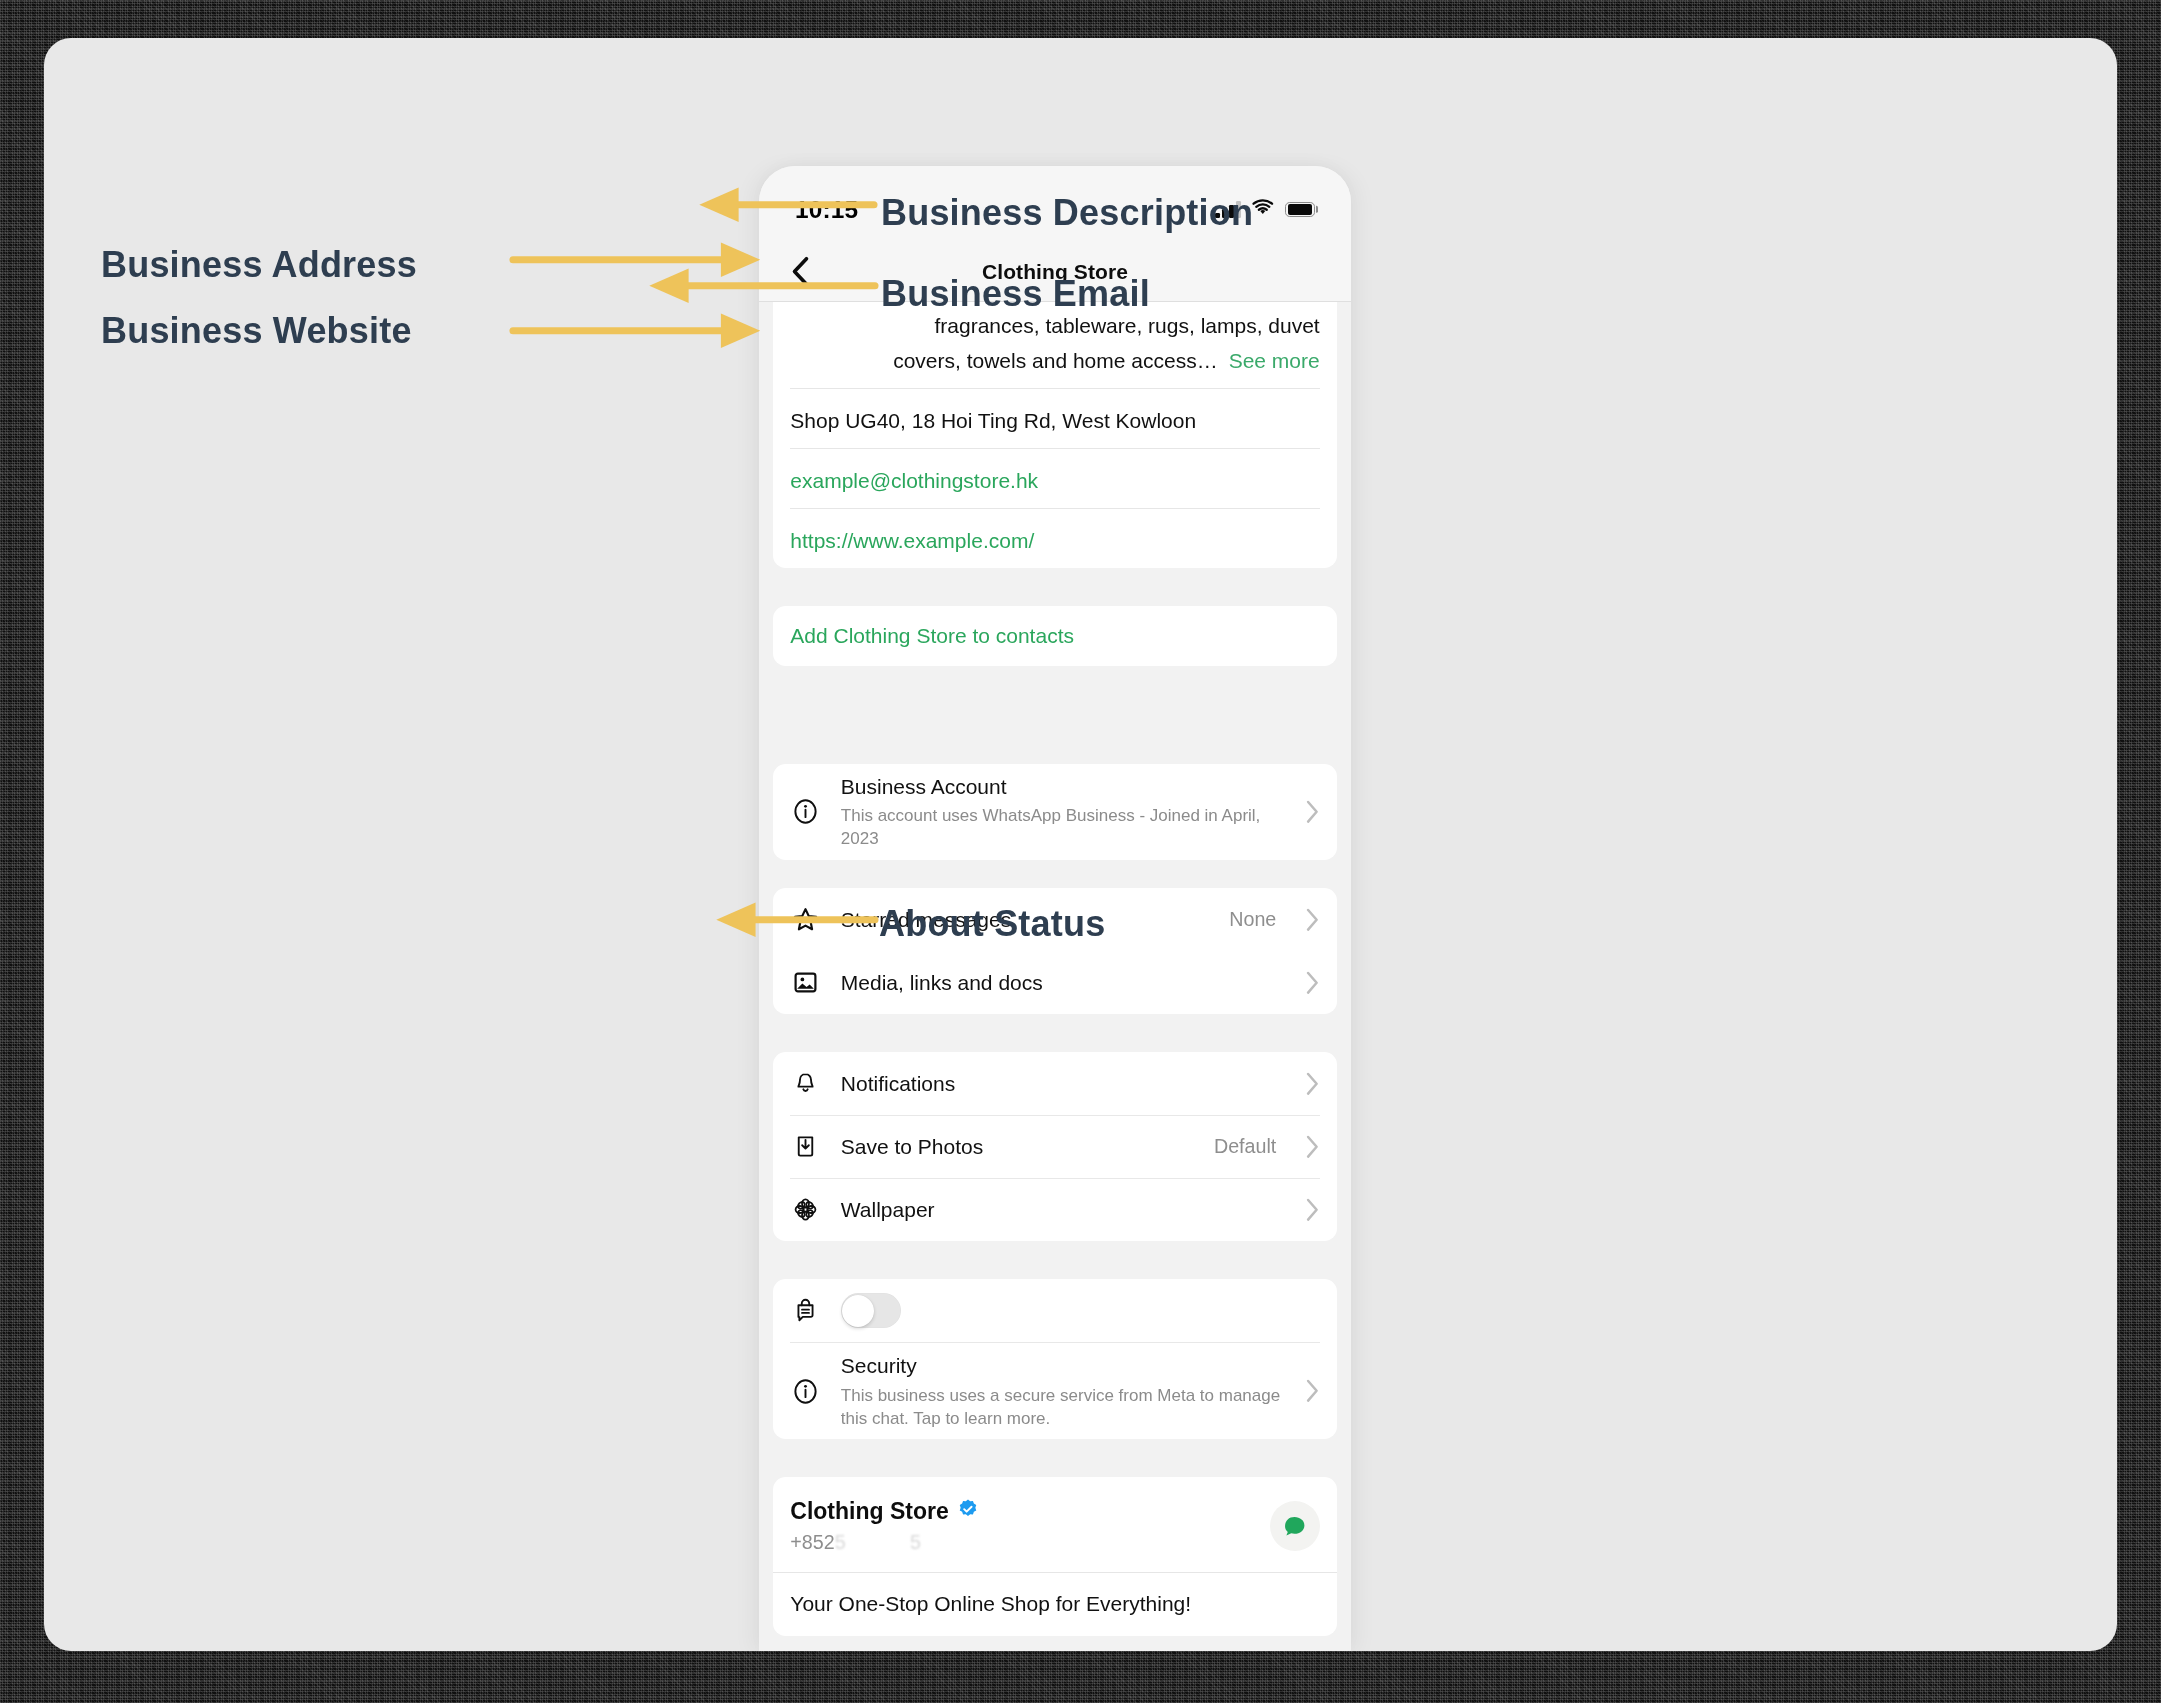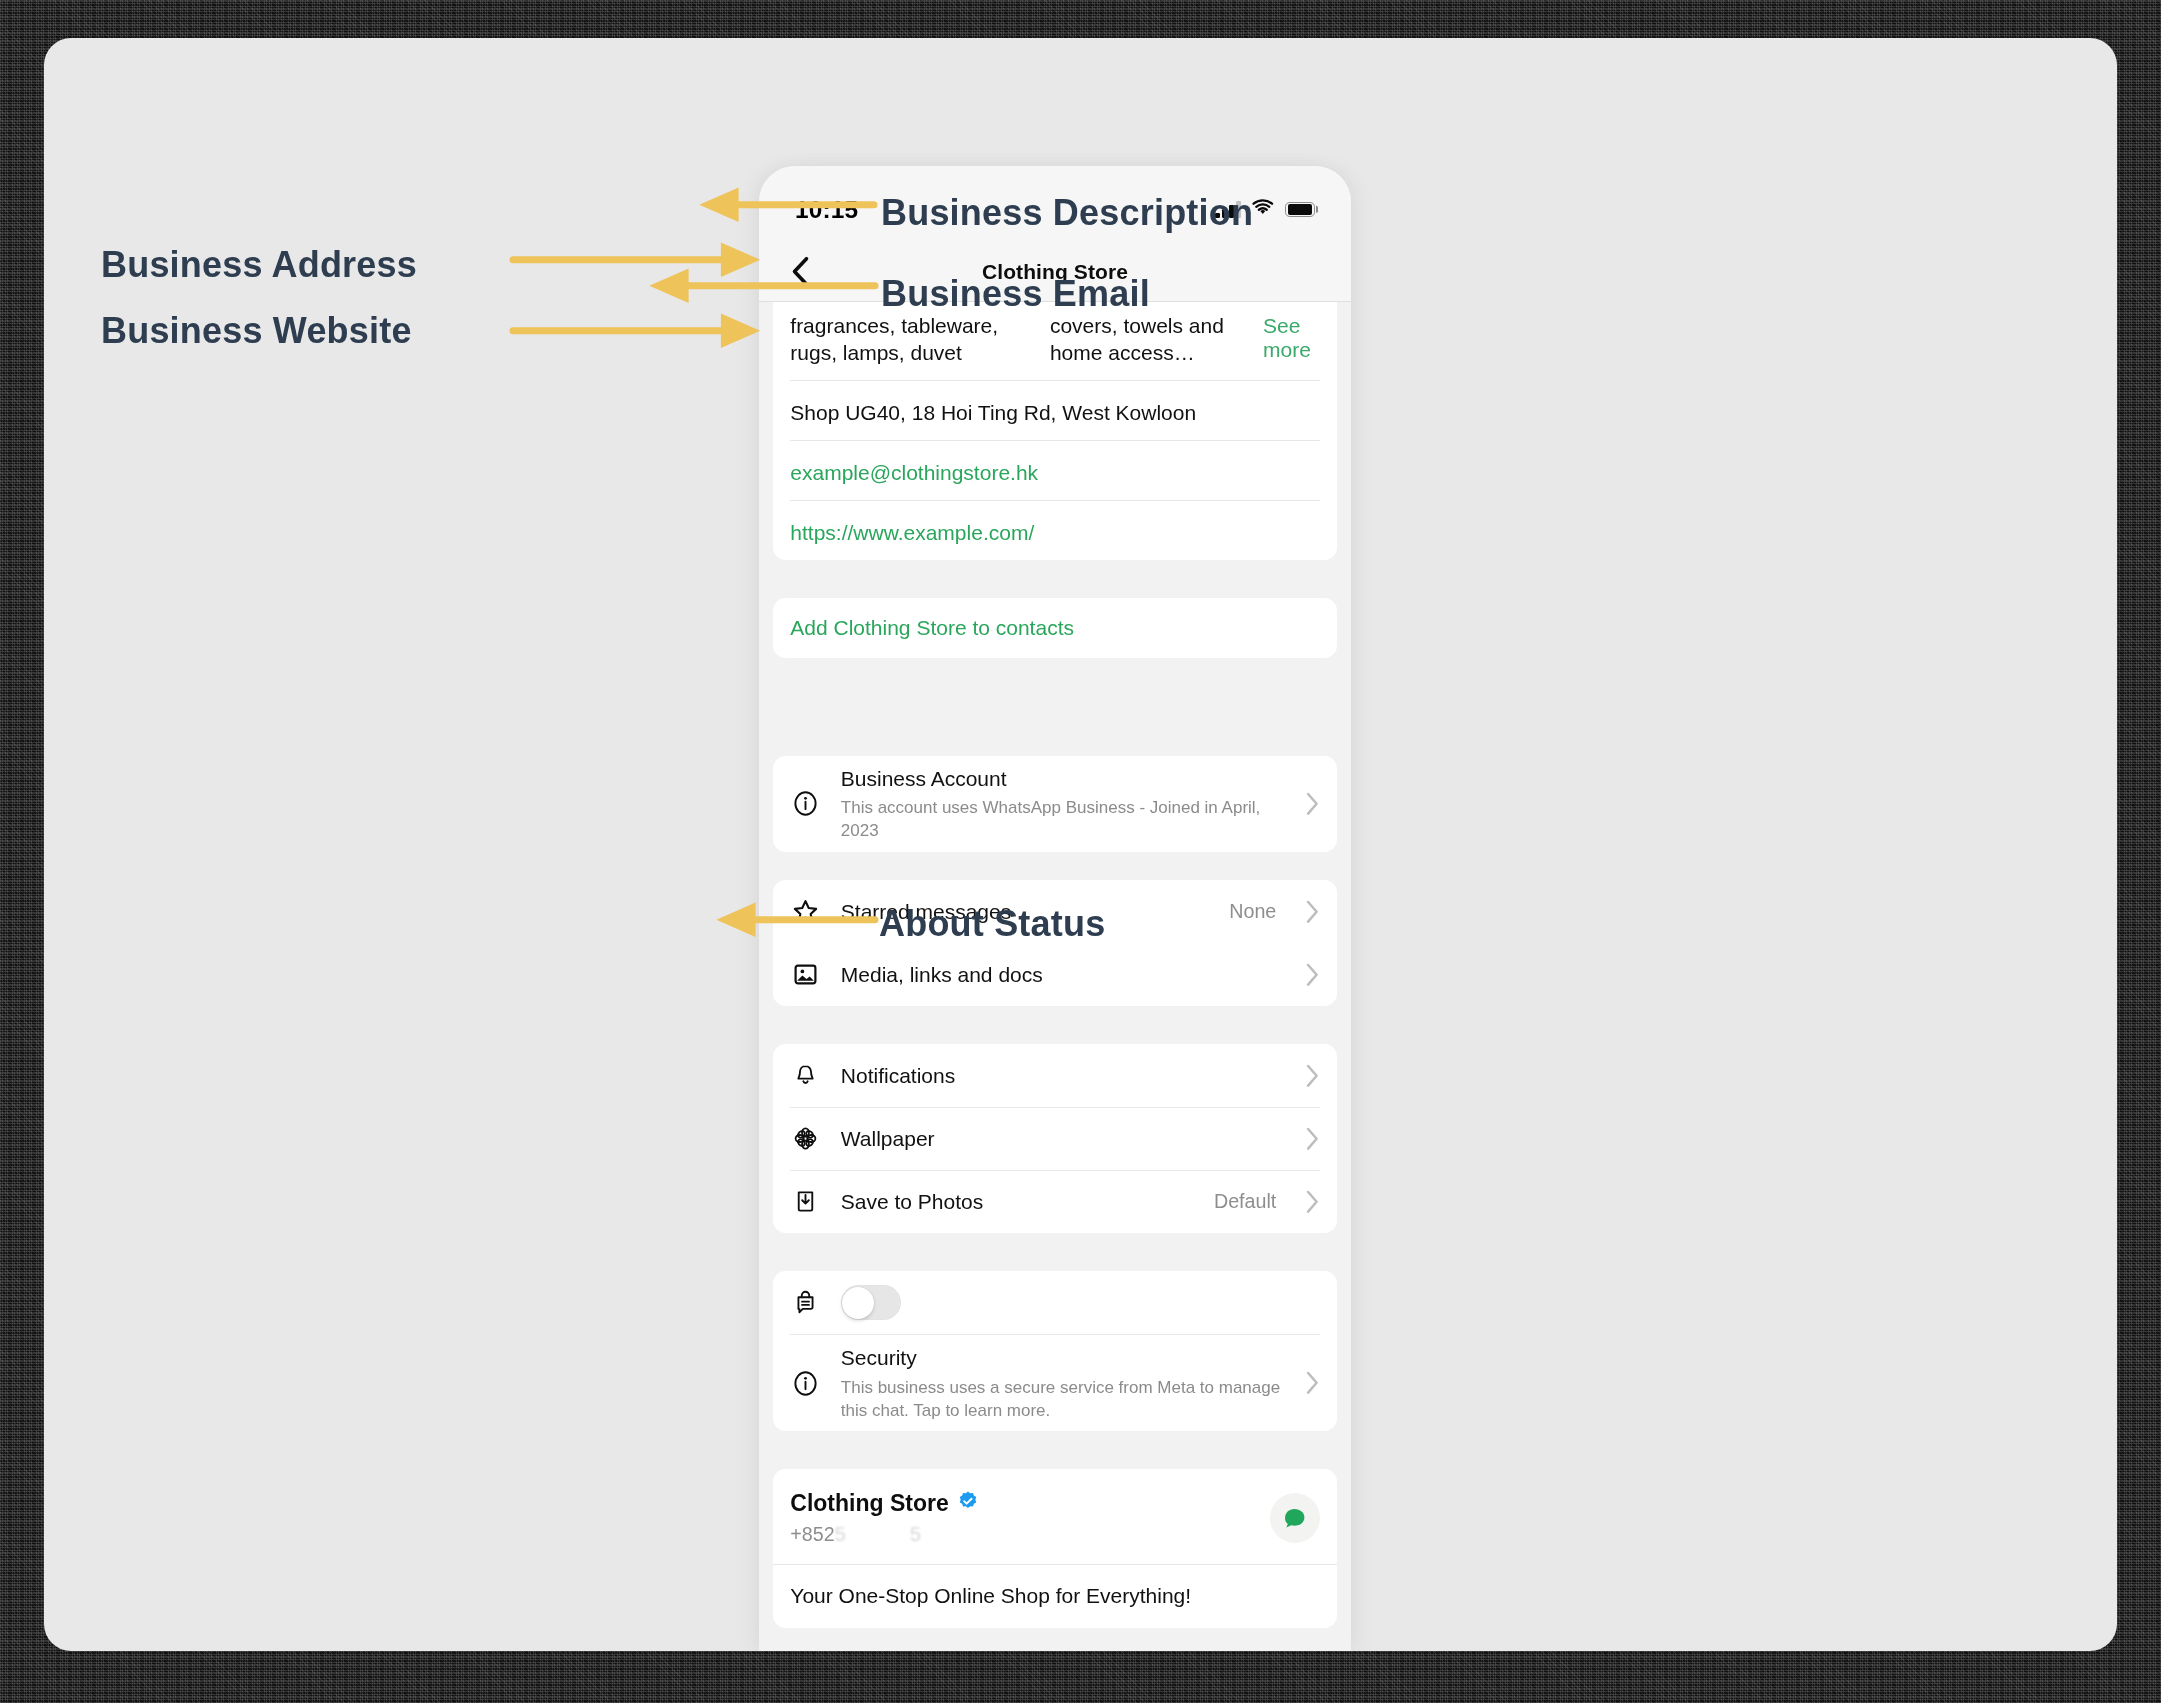--- a/index.html
+++ b/index.html
@@ -289,21 +289,21 @@
           </svg>
         </span>
         <span class="nav-title">Clothing Store</span>
       </div>
 
       <div class="screen-body">
 
         <div class="card flat-top">
 
           <div class="row">
-            <div class="row-inner" style="border-top:none; flex-direction:row; align-items:flex-end; gap:16px; padding-top:9.5px; padding-bottom:12.6px; min-height:0;">
+            <div class="row-inner" style="border-top:none; flex-direction:column; align-items:flex-end; gap:8px; padding-top:9.5px; padding-bottom:12.6px; min-height:0;">
               <div class="txt-dark">fragrances, tableware, rugs, lamps, duvet</div>
               <div style="display:flex; align-items:baseline; gap:11px;">
                 <span class="txt-dark">covers, towels and home access…</span>
                 <span class="see-more">See more</span>
               </div>
             </div>
           </div>
 
           <div class="row">
             <div class="row-inner">
@@ -409,20 +409,38 @@
           <div class="lrow">
             <div class="lrow-inner" style="border-top:none;">
               <span class="lrow-icon">
                 <svg width="25" height="25" viewBox="0 0 24 24">
                   <path d="M12 3c-3.3 0-5.3 2.4-5.3 5.4 0 4.2-1.5 5.3-1.5 6.6h13.6c0-1.3-1.5-2.4-1.5-6.6C17.3 5.4 15.3 3 12 3z" fill="none" stroke="#0f0f0f" stroke-width="1.8" stroke-linejoin="round"></path>
                   <path d="M9.9 17.6a2.2 2.2 0 0 0 4.2 0" fill="none" stroke="#0f0f0f" stroke-width="1.8" stroke-linecap="round"></path>
                 </svg>
               </span>
               <span class="lrow-main lrow-title">Notifications</span>
               <span class="lrow-value"></span>
+              <span class="chev">
+                <svg width="13.4" height="23.6" viewBox="0 0 10 18">
+                    <path d="M1.5 1.5L8 9l-6.5 7.5" stroke="#bdbdbd" stroke-width="1.9" fill="none" stroke-linecap="round" stroke-linejoin="round"></path>
+                  </svg>
+              </span>
+            </div>
+          </div>
+
+          <div class="lrow">
+            <div class="lrow-inner">
+              <span class="lrow-icon">
+                <svg width="25" height="25" viewBox="0 0 24 24">
+                  <path d="M5.5 3.2h13v16.1a1.5 1.5 0 0 1-1.5 1.5H7a1.5 1.5 0 0 1-1.5-1.5z" fill="none" stroke="#0f0f0f" stroke-width="1.8" stroke-linejoin="round"></path>
+                  <path d="M12 5.6v8.2M8.8 10.8L12 14l3.2-3.2" fill="none" stroke="#0f0f0f" stroke-width="1.8" stroke-linecap="round" stroke-linejoin="round"></path>
+                </svg>
+              </span>
+              <span class="lrow-main lrow-title">Save to Photos</span>
+              <span class="lrow-value">Default</span>
               <span class="chev">
                 <svg width="13.4" height="23.6" viewBox="0 0 10 18">
                     <path d="M1.5 1.5L8 9l-6.5 7.5" stroke="#bdbdbd" stroke-width="1.9" fill="none" stroke-linecap="round" stroke-linejoin="round"></path>
                   </svg>
               </span>
             </div>
           </div>
 
           <div class="lrow">
             <div class="lrow-inner">
@@ -443,38 +461,20 @@
               </span>
               <span class="lrow-main lrow-title">Wallpaper</span>
               <span class="lrow-value"></span>
               <span class="chev">
                 <svg width="13.4" height="23.6" viewBox="0 0 10 18">
                     <path d="M1.5 1.5L8 9l-6.5 7.5" stroke="#bdbdbd" stroke-width="1.9" fill="none" stroke-linecap="round" stroke-linejoin="round"></path>
                   </svg>
               </span>
             </div>
           </div>
-
-          <div class="lrow">
-            <div class="lrow-inner">
-              <span class="lrow-icon">
-                <svg width="25" height="25" viewBox="0 0 24 24">
-                  <path d="M5.5 3.2h13v16.1a1.5 1.5 0 0 1-1.5 1.5H7a1.5 1.5 0 0 1-1.5-1.5z" fill="none" stroke="#0f0f0f" stroke-width="1.8" stroke-linejoin="round"></path>
-                  <path d="M12 5.6v8.2M8.8 10.8L12 14l3.2-3.2" fill="none" stroke="#0f0f0f" stroke-width="1.8" stroke-linecap="round" stroke-linejoin="round"></path>
-                </svg>
-              </span>
-              <span class="lrow-main lrow-title">Save to Photos</span>
-              <span class="lrow-value">Default</span>
-              <span class="chev">
-                <svg width="13.4" height="23.6" viewBox="0 0 10 18">
-                    <path d="M1.5 1.5L8 9l-6.5 7.5" stroke="#bdbdbd" stroke-width="1.9" fill="none" stroke-linecap="round" stroke-linejoin="round"></path>
-                  </svg>
-              </span>
-            </div>
-          </div>
         </div>
 
         <div class="gap-md"></div>
 
         <div class="card">
 
           <div class="lrow">
             <div class="lrow-inner" style="border-top:none;">
               <span class="lrow-icon">
                 <svg width="25" height="27" viewBox="0 0 24 26">

